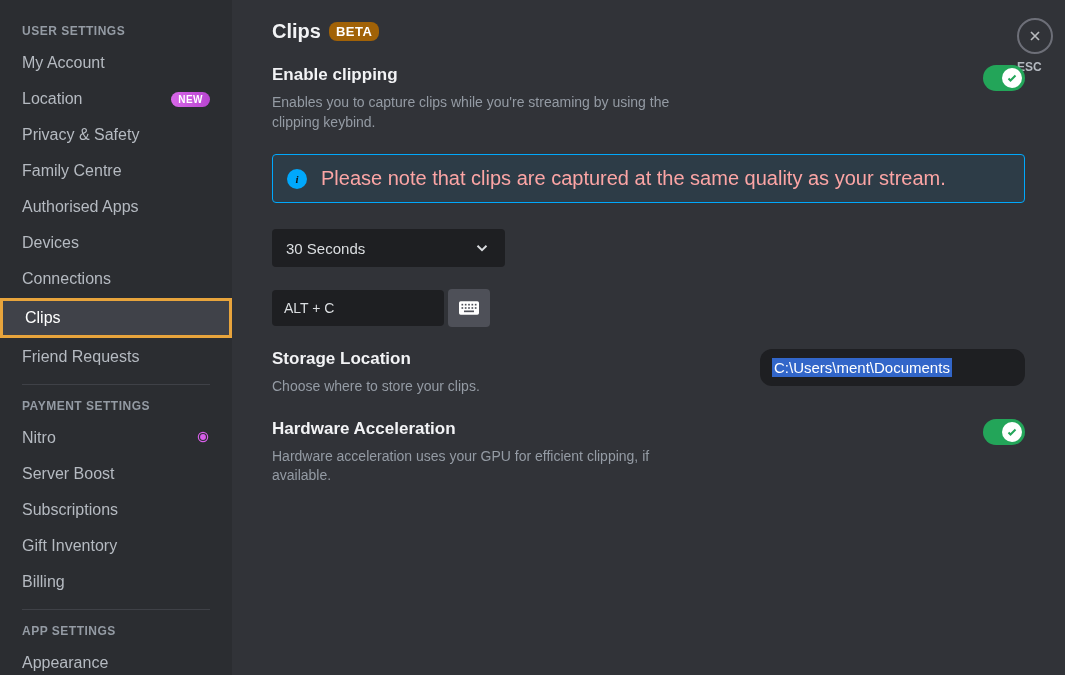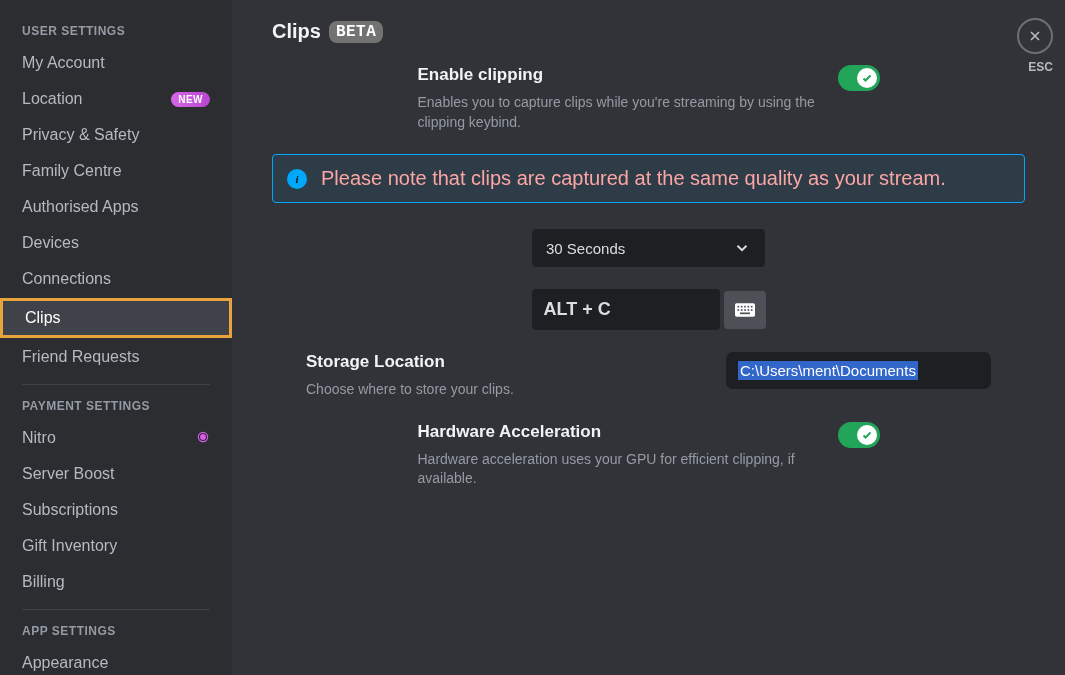--- a/index.html
+++ b/index.html
@@ -75,21 +75,21 @@
     .content {
       flex: 1;
       padding: 20px 40px 20px 40px;
       position: relative;
       overflow-y: auto;
     }
     .close-area {
       position: absolute;
       top: 18px;
       right: 12px;
-      text-align: right;
+      text-align: left;
     }
     .close-btn {
       width: 36px;
       height: 36px;
       border: 2px solid #6d6f78;
       border-radius: 50%;
       display: flex;
       align-items: center;
       justify-content: center;
       cursor: pointer;
@@ -106,32 +106,31 @@
       align-items: center;
       gap: 8px;
       margin-bottom: 22px;
     }
     .page-title {
       font-size: 20px;
       font-weight: 600;
       color: #f2f3f5;
     }
     .beta-badge {
-      background: #737373;
+      background: #a16207;
       color: #fff;
-      font-size: 16px;
+      font-size: 13px;
       font-weight: 700;
       padding: 2px 7px;
       border-radius: 8px;
       letter-spacing: 0.5px;
-      font-family: Liberation Mono, monospace;
     }
     .setting-row {
       display: flex;
-      justify-content: center;
+      justify-content: space-between;
       align-items: flex-start;
       margin-bottom: 22px;
     }
     .setting-left {
       flex: 1;
       max-width: 420px;
     }
     .setting-title {
       font-size: 17px;
       font-weight: 600;
@@ -210,43 +209,43 @@
       color: #dbdee1;
       font-size: 15px;
       font-weight: 500;
     }
     .keybind-box {
       display: flex;
       align-items: center;
       gap: 4px;
     }
     .keybind-input {
-      width: 188px;
+      width: 172px;
       background: #1e1f22;
       border: none;
       border-radius: 4px;
       padding: 10px 12px;
       color: #dbdee1;
-      font-size: 18px;
-      font-weight: 700;
+      font-size: 14px;
+      font-weight: 400;
     }
     .keybind-btn {
       background: #4e5058;
       border-radius: 4px;
       width: 42px;
       height: 38px;
       display: flex;
       align-items: center;
       justify-content: center;
       cursor: pointer;
     }
     .path-box {
       width: 265px;
       background: #1e1f22;
-      border-radius: 7px;
+      border-radius: 12px;
       padding: 10px 12px;
       color: #dbdee1;
       font-size: 15px;
       cursor: pointer;
     }
     .path-sel {
       background: #3266c9;
       color: #fff;
       padding: 1px 2px;
     }

